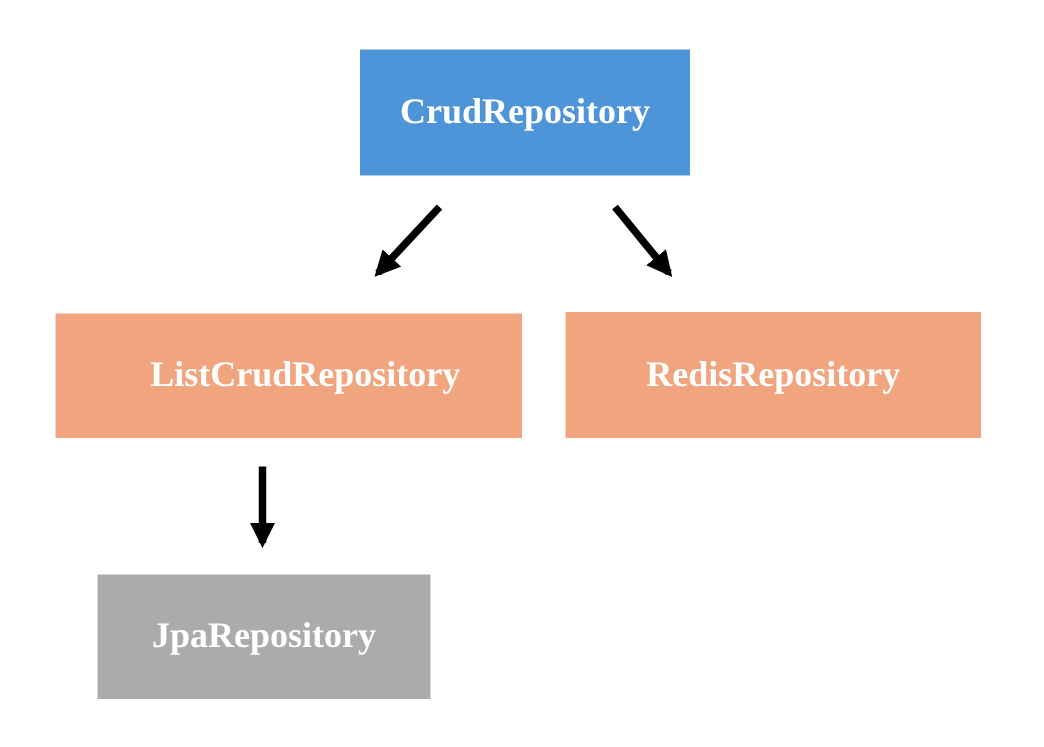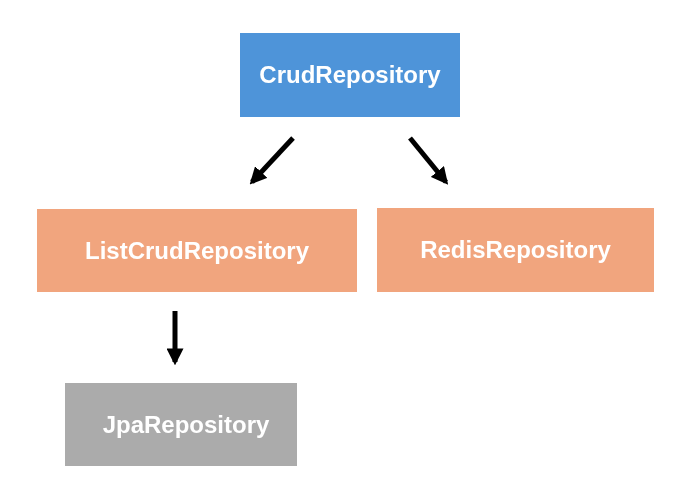--- a/index.html
+++ b/index.html
@@ -7,34 +7,35 @@
     padding: 0;
     background: #ffffff;
     font-family: "Liberation Sans", "DejaVu Sans", sans-serif;
   }
   .canvas {
     position: relative;
     width: 696px;
     height: 498px;
     background: #ffffff;
     overflow: hidden;
+    font-family: Liberation Serif, serif;
   }
   .node {
     position: absolute;
     display: flex;
     align-items: center;
     justify-content: center;
     color: #ffffff;
     font-weight: bold;
     font-size: 24px;
     letter-spacing: 0px;
     user-select: none;
   }
   .node-crud  { left: 240px; top: 33px;  width: 220px; height: 84px; }
-  .node-list  { left: 37px;  top: 209px; width: 320px; height: 83px; }
+  .node-list  { left: 37px;  top: 209px; width: 289px; height: 83px; padding-left: 22px; }
   .node-redis { left: 377px; top: 208px; width: 277px; height: 84px; }
   .node-jpa   { left: 65px;  top: 383px; width: 222px; height: 83px; }
   .edge-layer {
     position: absolute;
     left: 0; top: 0;
     width: 696px;
     height: 498px;
     pointer-events: none;
   }
 </style>
@@ -59,17 +60,17 @@
   </div>
 
   <div class="node node-list" style="background: rgb(241, 165, 126);">
     <span>ListCrudRepository</span>
   </div>
 
   <div class="node node-redis" style="background: rgb(241, 165, 126); align-items: center;">
     <span>RedisRepository</span>
   </div>
 
-  <div class="node node-jpa" style="background: rgb(171, 171, 171); padding-left: 10px;">
+  <div class="node node-jpa" style="background: rgb(171, 171, 171);">
     <span>JpaRepository</span>
   </div>
 
 </div>
 
 </body></html>

